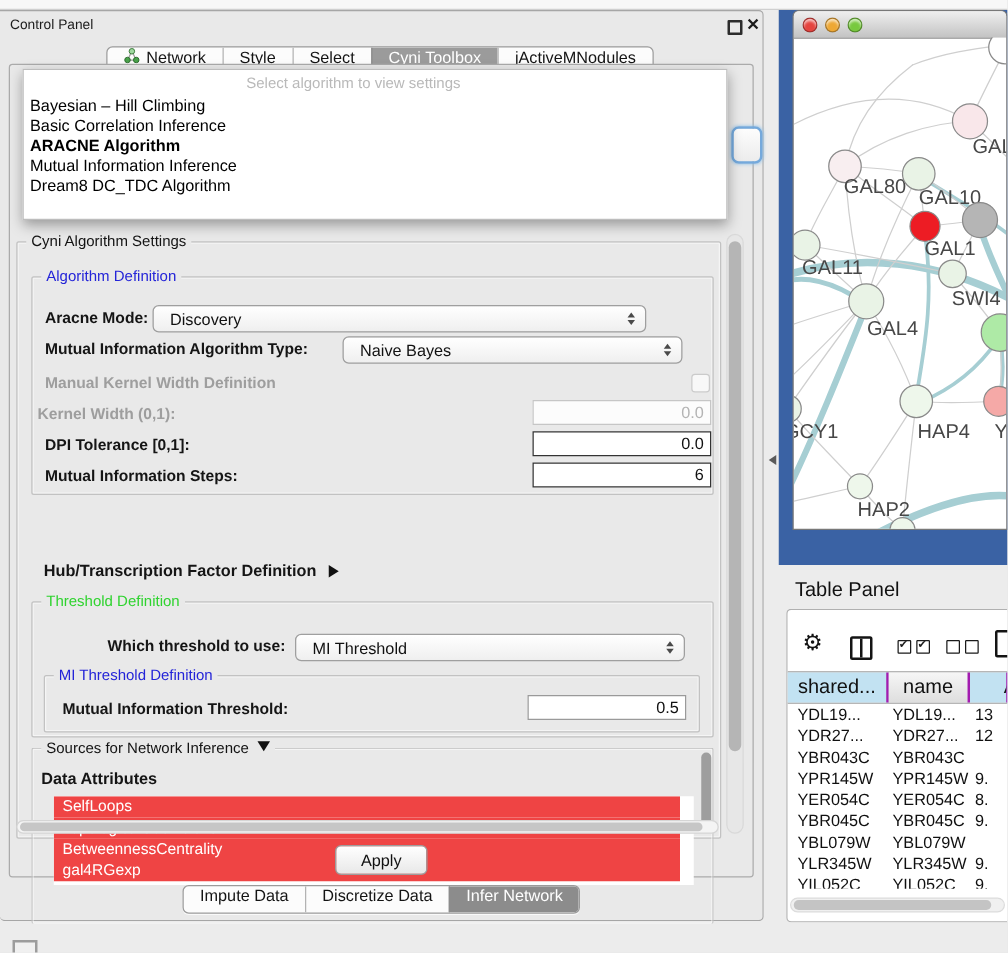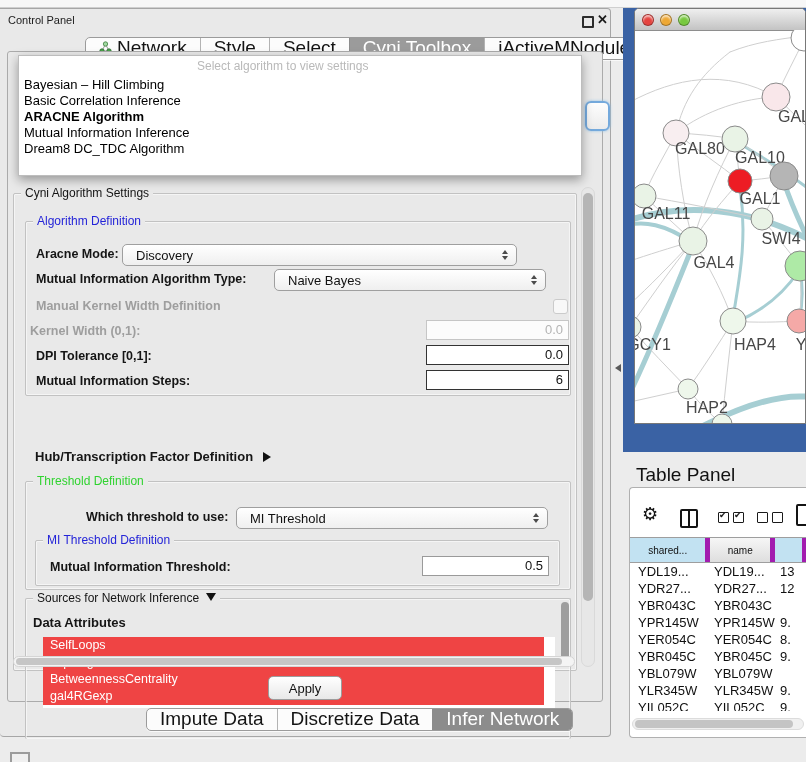--- a/index.html
+++ b/index.html
@@ -12,21 +12,21 @@
 
   
   #cpanel{left:0;top:8px;width:611px;height:729px;background:#e9e9e9;border:1px solid #a6a6a6;
           border-left:none;border-radius:0 4px 4px 4px;box-sizing:border-box}
   #cp-title{left:8px;top:5px;font-size:11px;color:#1c1c1c}
   #float-btn{left:582px;top:7px;width:8px;height:8px;border:2px solid #2c2c2c;border-radius:1px;background:transparent}
   #close-btn{left:597px;top:3px;font-size:13px;font-weight:bold;color:#1a1a1a}
 
   .segbar{position:absolute;display:flex;height:23px;border:1px solid #9b9b9b;border-radius:5px;
           background:#fcfcfc;overflow:hidden;box-sizing:border-box;box-shadow:0 1px 0 rgba(255,255,255,.7)}
-  .seg{display:flex;align-items:flex-end;gap:5px;padding:0 13px;font-size:19px;color:#141414;
+  .seg{display:flex;align-items:flex-start;gap:5px;padding:0 13px;font-size:13px;color:#141414;
        border-left:1px solid #b3b3b3;white-space:nowrap;cursor:default}
   .seg:first-child{border-left:none}
   .seg.on{background:#9b9b9b;color:#fff;border-left-color:#8c8c8c}
   #tabbar{left:85px;top:28px}
   #bottom-tabbar{left:146px;top:699px}
   #bottom-tabbar .seg.on{background:#8c8c8c}
 
   
   #content{left:7px;top:42px;width:596px;height:651px;border:1px solid #ababab;border-radius:3px;
            background:#e9e9e9;box-sizing:border-box}
@@ -93,38 +93,38 @@
                 display:flex;align-items:center;padding-left:7px;gap:6px}
   .light{width:12px;height:12px;border-radius:50%;border:1px solid rgba(0,0,0,.3);box-sizing:border-box;
          box-shadow:inset 0 2px 2px rgba(255,255,255,.65)}
   .l-red{background:#e5443f}.l-yellow{background:#eea835}.l-green{background:#78c93e}
   #net-canvas{position:absolute;left:0;top:21px;width:170px;height:394px}
 
   #splitter-arrow{left:615px;top:364px;width:0;height:0;border-top:4px solid transparent;
                   border-bottom:4px solid transparent;border-right:6px solid #5a5a5a}
 
   
-  #table-title{left:636px;top:464px;font-size:19px;color:#111}
+  #table-title{left:636px;top:464px;font-size:16px;color:#111}
   #tablebox{left:629px;top:487px;width:177px;height:251px;background:#fff;border:1px solid #b0b0b0;
             border-right:none;border-radius:4px 0 0 4px;box-sizing:border-box;overflow:hidden}
   .tico{position:absolute;top:21px}
   #gear-icon{left:12px;top:17px;font-size:18px;color:#141414;line-height:18px}
   #col-icon{left:50px;width:14px;height:15px;border:2px solid #141414;border-radius:2px}
   #col-icon::after{content:"";position:absolute;left:6px;top:0;width:2px;height:15px;background:#141414}
   .ckpair{display:flex;gap:4px}
   #checked-pair{left:88px;top:24px}
   #unchecked-pair{left:127px;top:24px}
   .ck{width:9px;height:9px;border:1.5px solid #1a1a1a;border-radius:1px;position:relative;background:#fff}
   .ck.c::after{content:"✔";position:absolute;left:0px;top:-3px;font-size:9px;color:#1a1a1a}
   #newtbl-icon{left:166px;top:16px;width:16px;height:18px;border:2px solid #141414;border-radius:2px}
 
   #tbl-head{position:absolute;left:0;top:49px;width:177px;height:26px;display:flex;
             border-top:1px solid #9e9e9e;border-bottom:1px solid #9e9e9e;box-sizing:border-box}
-  .th{display:flex;align-items:center;justify-content:center;font-size:10px;color:#111;
-      border-right:5px solid #a21caf;box-sizing:border-box;background:linear-gradient(#f6f6f6,#dedede);overflow:hidden}
+  .th{display:flex;align-items:center;justify-content:center;font-size:16px;color:#111;
+      border-right:2px solid #a21caf;box-sizing:border-box;background:linear-gradient(#f6f6f6,#dedede);overflow:hidden}
   .th.hl{background:#c2e2f2}
   .th.cut{justify-content:flex-start;padding-left:27px}
   .c0{width:81px}.c1{width:65px}.c2{width:31px}
   #tbl-body{position:absolute;left:0;top:75px;width:177px;height:148px;overflow:hidden}
   .tr{display:flex;height:17px}
   .td{font-size:13px;color:#101010;line-height:17px;box-sizing:border-box;white-space:nowrap;overflow:hidden}
   .td.c0{padding-left:8px}.td.c1{padding-left:3px}.td.c2{padding-left:4px}
   #tbl-hscroll{position:absolute;left:2px;top:230px;width:172px;height:12px;background:#f0f0f0;
                border:1px solid #dcdcdc;border-radius:6px;box-sizing:border-box}
   #tbl-hthumb{position:absolute;left:2px;top:1px;width:158px;height:8px;background:#c4c4c4;border-radius:4px}

